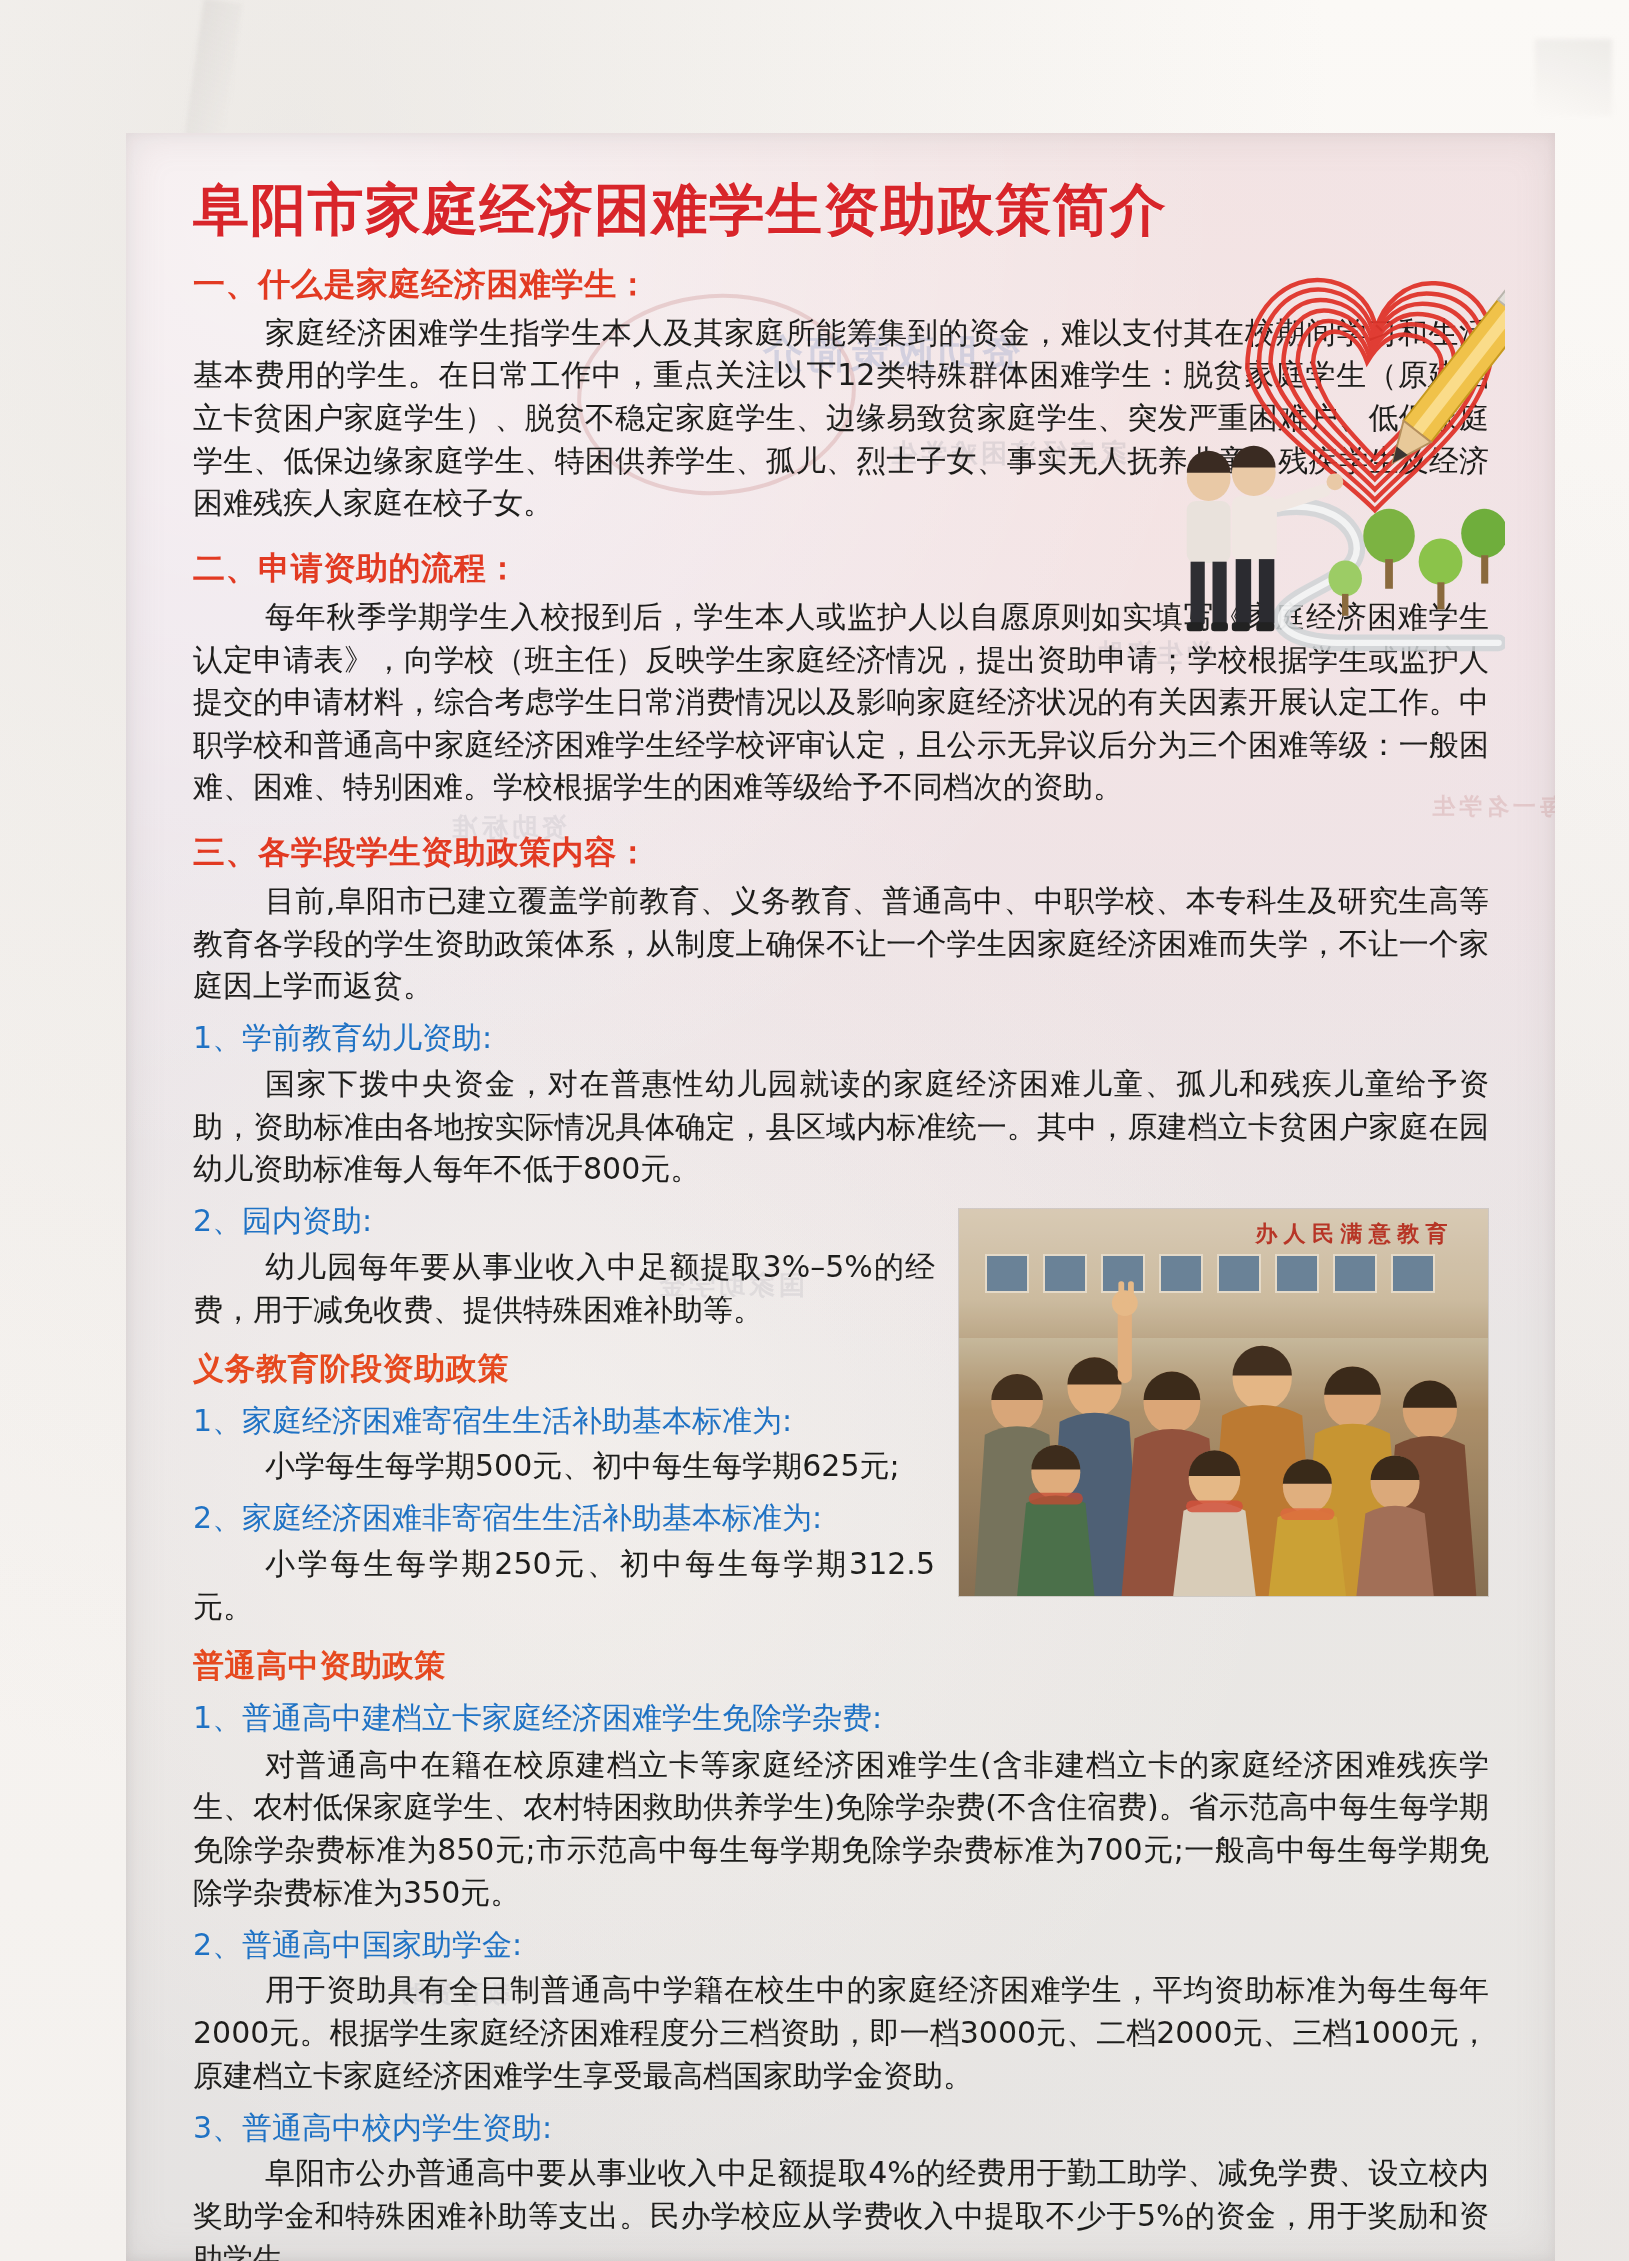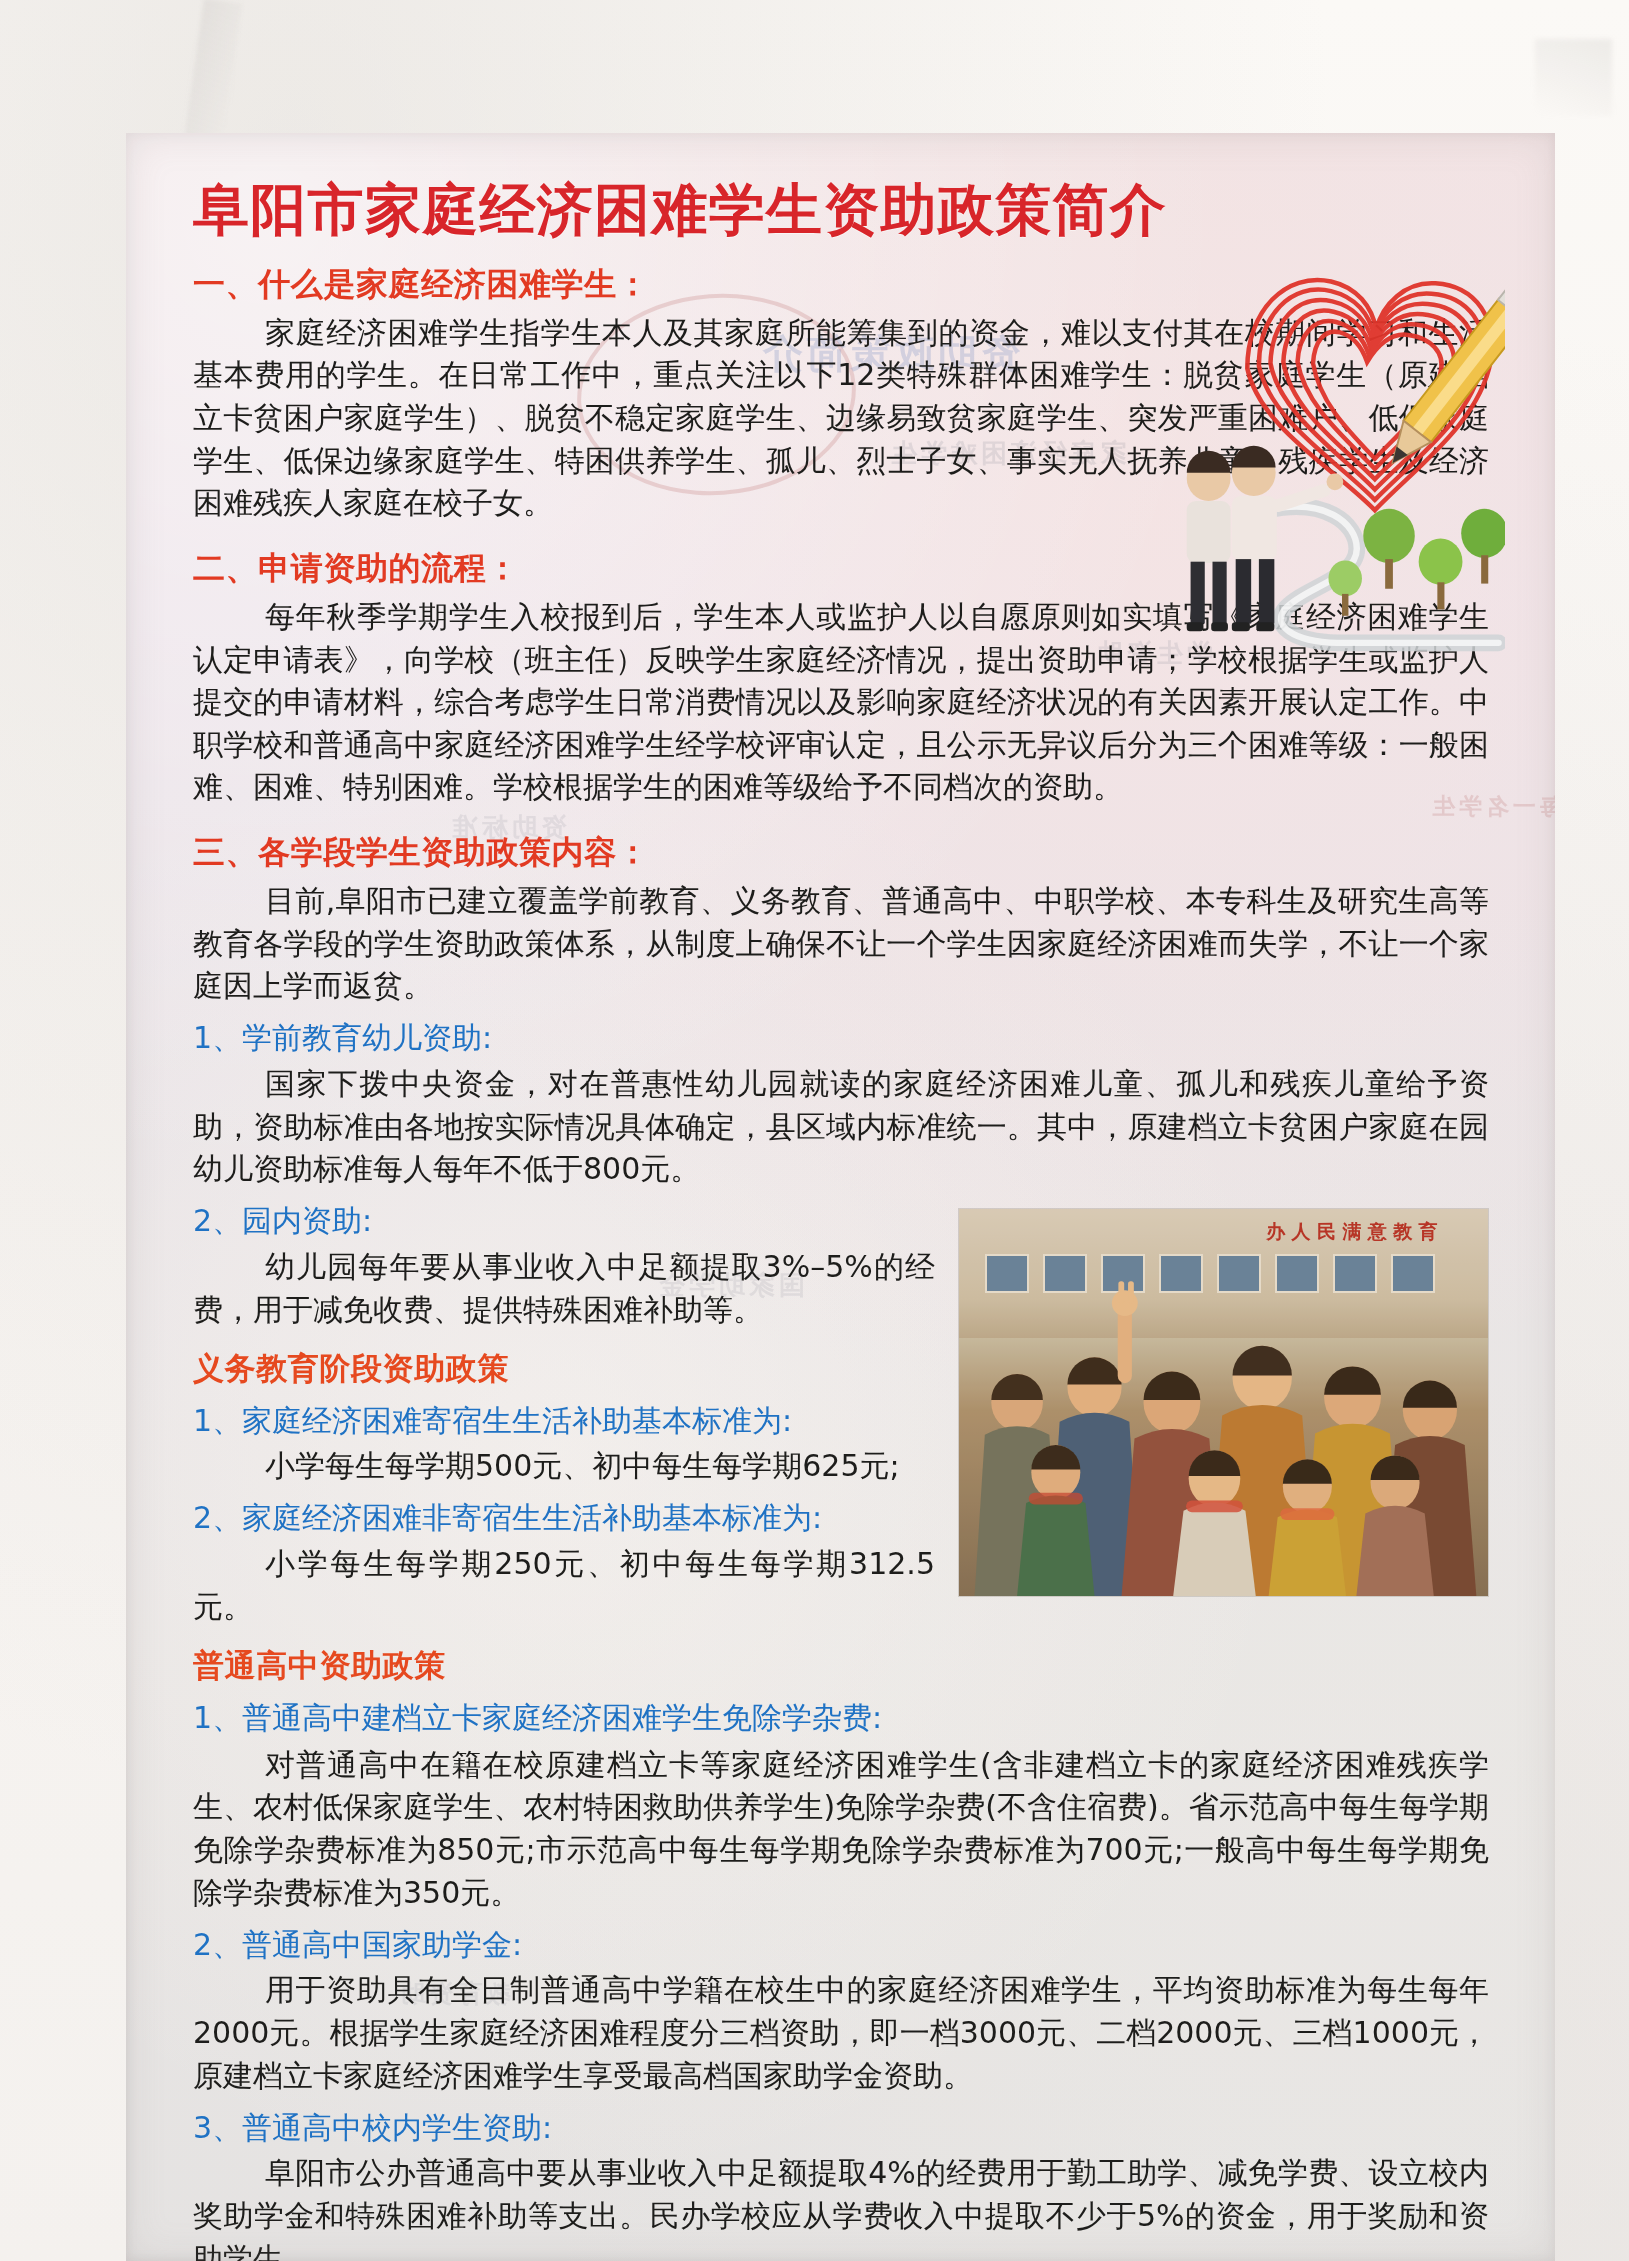--- a/index.html
+++ b/index.html
@@ -167,22 +167,22 @@
   }
   .photo-building {
     position: absolute; left: 0; top: 0; width: 100%; height: 129px;
     background: linear-gradient(180deg, #d8cfc0 0%, #cbbfa9 70%, #b9a98f 100%);
   }
   .photo-win {
     position: absolute; width: 40px; height: 35px;
     background: #5e7fa0; border: 2.6px solid #e7e1d6;
   }
   .photo-banner {
-    position: absolute; right: 44px; top: 10.3px;
-    font-size: 19px; color: #b42a22; font-weight: 700;
+    position: absolute; right: 34px; top: 10.3px;
+    font-size: 22px; color: #b42a22; font-weight: 700;
     letter-spacing: 6.4px;
   }
 
   .sheet-edge-shadow {
     position:absolute; inset:0;
     box-shadow: inset 0 0 39px rgba(150,140,140,0.18);
     pointer-events:none;
   }
 </style>
 </head>

